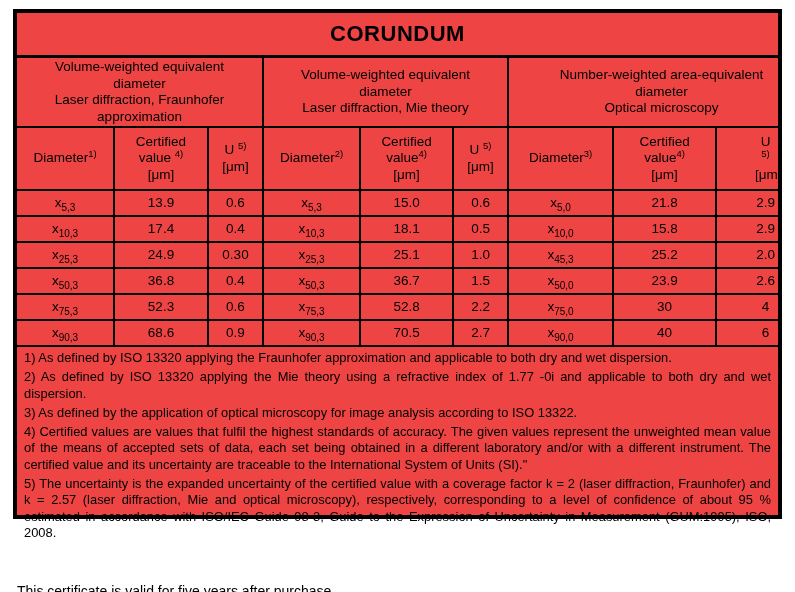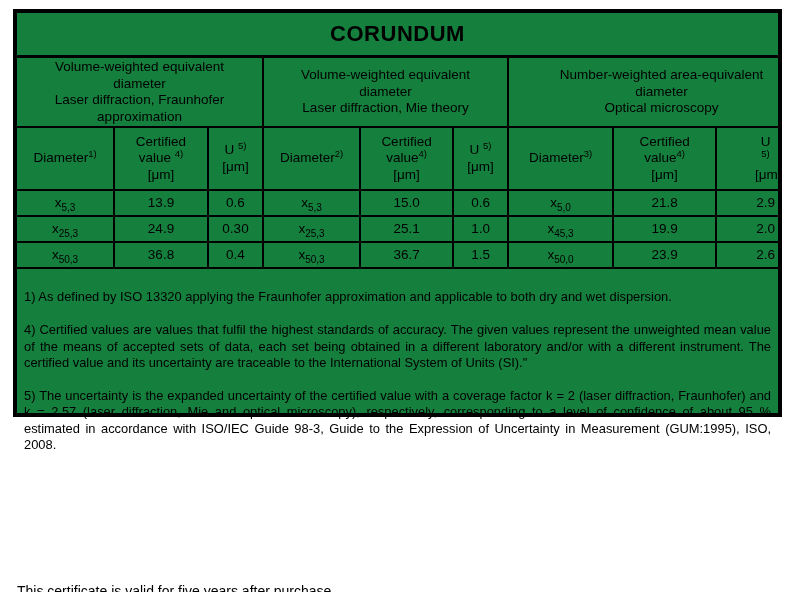--- a/index.html
+++ b/index.html
@@ -2,22 +2,22 @@
 <html><head>
 <meta charset="utf-8">
 <style>
   html,body{margin:0;padding:0;}
   body{
     width:795px;height:592px;overflow:hidden;position:relative;
     background:#ffffff;color:#000;
     font-family:"Liberation Sans","DejaVu Sans",sans-serif;
   }
   .frame{
-    position:absolute;left:13px;top:9px;width:769px;height:408px;
-    border:4px solid #000;box-sizing:border-box;background:#15803d;
+    position:absolute;left:13px;top:9px;width:769px;height:510px;
+    border:4px solid #000;box-sizing:border-box;background:#ef4444;
   }
   .title-row{
     height:45px;border-bottom:3px solid #000;box-sizing:border-box;
     display:flex;align-items:center;justify-content:center;
     font-size:22px;font-weight:bold;letter-spacing:.5px;
   }
   table.cert{
     border-collapse:collapse;table-layout:fixed;width:100%;
   }
   table.cert td{
@@ -30,21 +30,21 @@
   table.cert tr:first-child td{border-top:none;}
   td.ghead{height:66px;}
   td.chead{height:63px;}
   tr.data-row td{height:26px;}
   sup{font-size:9.5px;line-height:0;}
   sub{font-size:10px;line-height:0;}
   .footnotes{
     padding:3px 7px 0 7px;font-size:12.9px;line-height:16.3px;
     text-align:justify;
   }
-  .footnotes p{margin:17px 0 3px 0;}
+  .footnotes p{margin:0 0 3px 0;}
   .caption{
     position:absolute;left:17px;top:583px;font-size:14px;white-space:nowrap;
   }
 </style>
 </head>
 <body>
 
 <div class="frame">
   <div class="title-row">CORUNDUM</div>
 
@@ -82,44 +82,79 @@
           <td>13.9</td>
           <td>0.6</td>
           <td>x<sub>5,3</sub></td>
           <td>15.0</td>
           <td>0.6</td>
           <td>x<sub>5,0</sub></td>
           <td>21.8</td>
           <td>2.9</td>
         </tr>
         <tr class="data-row">
+          <td>x<sub>10,3</sub></td>
+          <td>17.4</td>
+          <td>0.4</td>
+          <td>x<sub>10,3</sub></td>
+          <td>18.1</td>
+          <td>0.5</td>
+          <td>x<sub>10,0</sub></td>
+          <td>15.8</td>
+          <td>2.9</td>
+        </tr>
+        <tr class="data-row">
           <td>x<sub>25,3</sub></td>
           <td>24.9</td>
           <td>0.30</td>
           <td>x<sub>25,3</sub></td>
           <td>25.1</td>
           <td>1.0</td>
           <td>x<sub>45,3</sub></td>
-          <td>19.9</td>
+          <td>25.2</td>
           <td>2.0</td>
         </tr>
         <tr class="data-row">
           <td>x<sub>50,3</sub></td>
           <td>36.8</td>
           <td>0.4</td>
           <td>x<sub>50,3</sub></td>
           <td>36.7</td>
           <td>1.5</td>
           <td>x<sub>50,0</sub></td>
           <td>23.9</td>
           <td>2.6</td>
         </tr>
+        <tr class="data-row">
+          <td>x<sub>75,3</sub></td>
+          <td>52.3</td>
+          <td>0.6</td>
+          <td>x<sub>75,3</sub></td>
+          <td>52.8</td>
+          <td>2.2</td>
+          <td>x<sub>75,0</sub></td>
+          <td>30</td>
+          <td>4</td>
+        </tr>
+        <tr class="data-row">
+          <td>x<sub>90,3</sub></td>
+          <td>68.6</td>
+          <td>0.9</td>
+          <td>x<sub>90,3</sub></td>
+          <td>70.5</td>
+          <td>2.7</td>
+          <td>x<sub>90,0</sub></td>
+          <td>40</td>
+          <td>6</td>
+        </tr>
       </tbody>
   </table>
 
   <div class="footnotes">
     <p>1) As defined by ISO 13320 applying the Fraunhofer approximation and applicable to both dry and wet dispersion.</p>
+    <p>2) As defined by ISO 13320 applying the Mie theory using a refractive index of 1.77 -0i and applicable to both dry and wet dispersion.</p>
+    <p>3) As defined by the application of optical microscopy for image analysis according to ISO 13322.</p>
     <p>4) Certified values are values that fulfil the highest standards of accuracy. The given values represent the unweighted mean value of the means of accepted sets of data, each set being obtained in a different laboratory and/or with a different instrument. The certified value and its uncertainty are traceable to the International System of Units (SI)."</p>
     <p>5) The uncertainty is the expanded uncertainty of the certified value with a coverage factor k = 2 (laser diffraction, Fraunhofer) and k = 2.57 (laser diffraction, Mie and optical microscopy), respectively, corresponding to a level of confidence of about 95 % estimated in accordance with ISO/IEC Guide 98-3, Guide to the Expression of Uncertainty in Measurement (GUM:1995), ISO, 2008.</p>
   </div>
 </div>
 
 <div class="caption">This certificate is valid for five years after purchase</div>
 
 </body></html>

